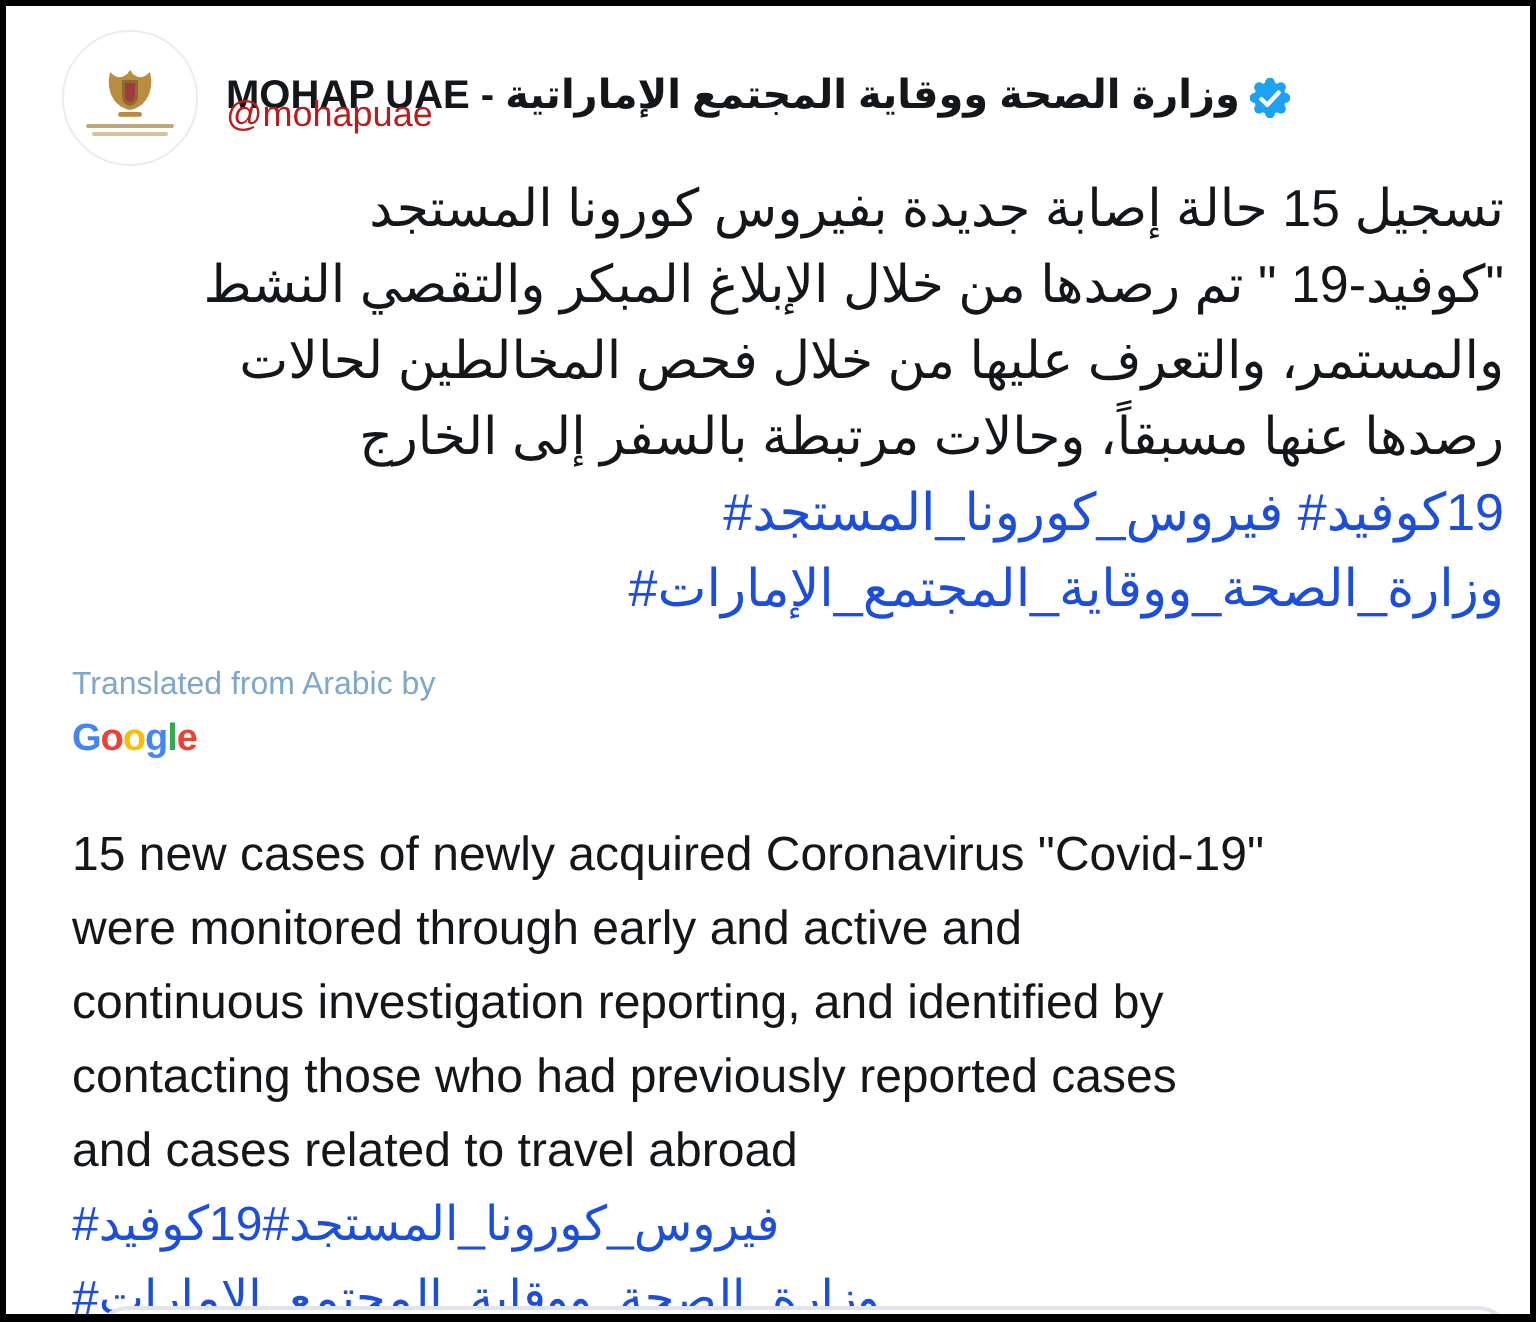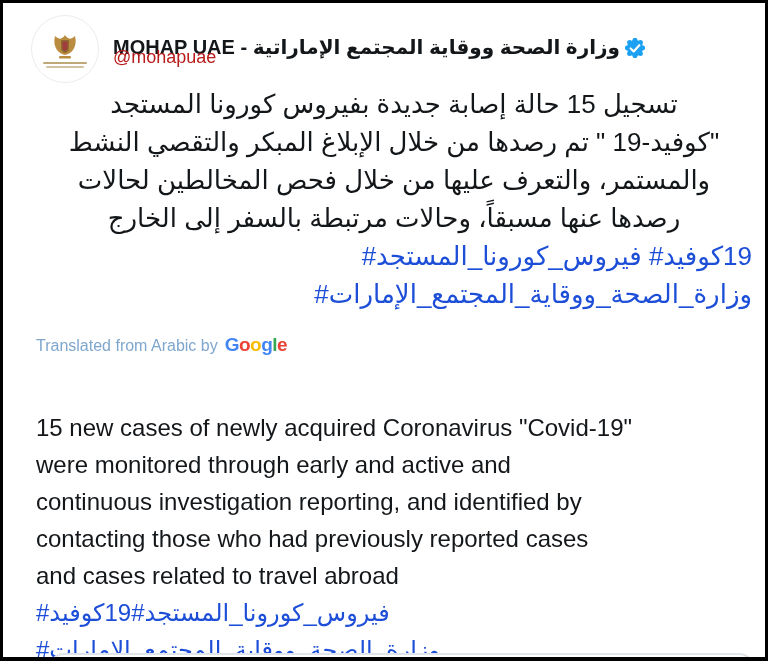--- a/index.html
+++ b/index.html
@@ -32,29 +32,29 @@
   .badge{margin-left:5px;flex:0 0 auto;position:relative;top:1px;}
   .handle{
     position:absolute;left:110px;top:44px;
     font-size:18px;color:#b91c1c;
   }
   
   .tweet-ar{
     position:absolute;left:33px;right:13px;top:82px;
     font-size:26px;line-height:38px;color:#14171a;
   }
-  .tweet-ar .ln{direction:rtl;text-align:center;unicode-bidi:plaintext;}
+  .tweet-ar .ln{direction:rtl;text-align:right;unicode-bidi:plaintext;}
   .tweet-ar .ln.rtl{direction:rtl;unicode-bidi:normal;}
   .tweet-ar .tag{direction:ltr;unicode-bidi:normal;text-align:right;}
   .link{color:#1d4ed8;cursor:pointer;}
   
   .translated-row{
     position:absolute;left:33px;top:331px;
     font-size:16px;color:#7fa6cd;
-    display:flex;align-items:baseline;gap:7px;
+    display:flex;align-items:baseline;gap:7px;flex-direction:column;
   }
   .google-logo{font-size:19px;font-weight:bold;letter-spacing:-0.5px;cursor:pointer;}
   
   .tweet-en{
     position:absolute;left:33px;right:13px;top:364px;
     font-size:24px;line-height:37px;color:#14171a;
     text-align:left;
     margin-top:42px;
   }
   .tweet-en .tag{direction:ltr;unicode-bidi:normal;}

